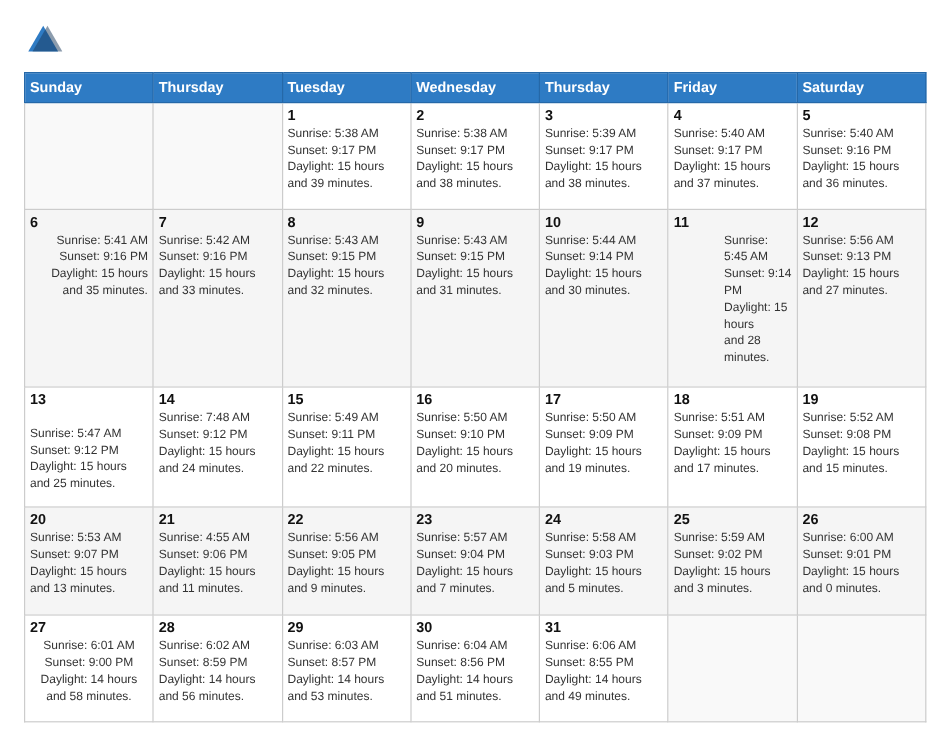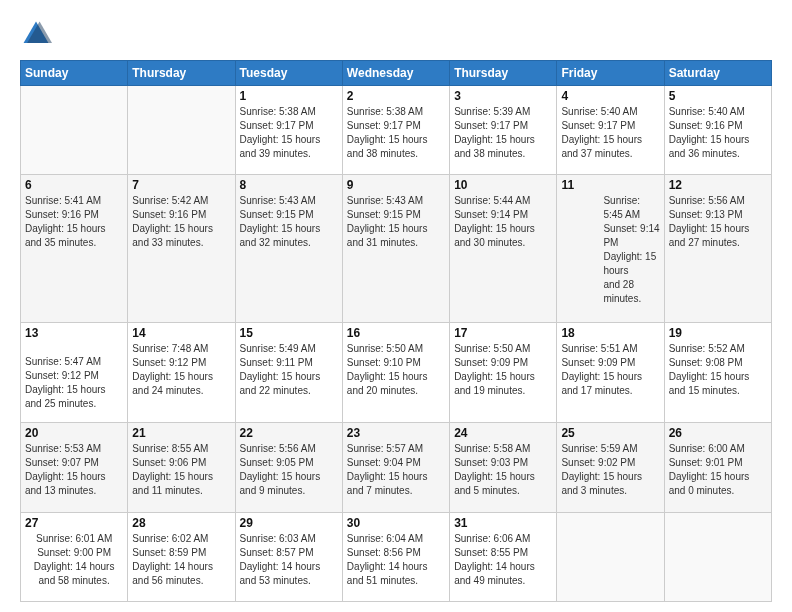--- a/index.html
+++ b/index.html
@@ -168,21 +168,21 @@
             <span class="day-num">5</span>
             <div class="cell-info" style="white-space: pre-line;">Sunrise: 5:40 AM
 Sunset: 9:16 PM
 Daylight: 15 hours
 and 36 minutes.</div>
           </td>
         </tr>
         <tr>
           <td>
             <span class="day-num">6</span>
-            <div class="cell-info" style="white-space: pre-line;">Sunrise: 5:41 AM
+            <div class="cell-info" style="white-space: pre-line; text-align: right;">Sunrise: 5:41 AM
 Sunset: 9:16 PM
 Daylight: 15 hours
 and 35 minutes.</div>
           </td>
           <td>
             <span class="day-num">7</span>
             <div class="cell-info" style="white-space: pre-line;">Sunrise: 5:42 AM
 Sunset: 9:16 PM
 Daylight: 15 hours
 and 33 minutes.</div>
@@ -277,21 +277,21 @@
         <tr>
           <td>
             <span class="day-num">20</span>
             <div class="cell-info" style="white-space: pre-line;">Sunrise: 5:53 AM
 Sunset: 9:07 PM
 Daylight: 15 hours
 and 13 minutes.</div>
           </td>
           <td>
             <span class="day-num">21</span>
-            <div class="cell-info" style="white-space: pre-line;">Sunrise: 8:55 AM
+            <div class="cell-info" style="white-space: pre-line;">Sunrise: 4:55 AM
 Sunset: 9:06 PM
 Daylight: 15 hours
 and 11 minutes.</div>
           </td>
           <td>
             <span class="day-num">22</span>
             <div class="cell-info" style="white-space: pre-line;">Sunrise: 5:56 AM
 Sunset: 9:05 PM
 Daylight: 15 hours
 and 9 minutes.</div>

